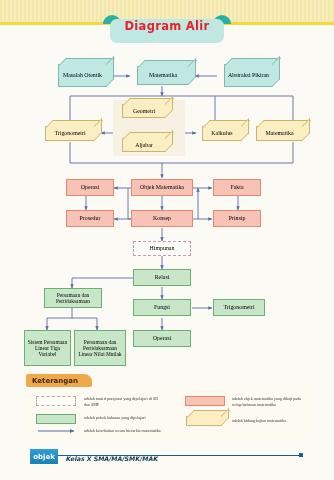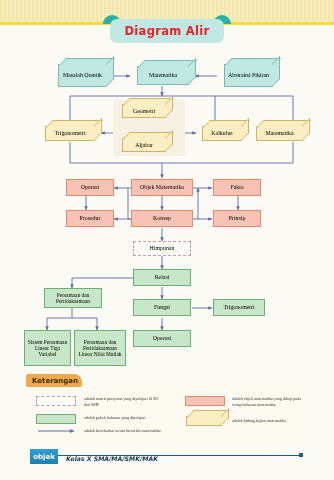--- a/index.html
+++ b/index.html
@@ -24,21 +24,21 @@
     position:absolute;top:15px;width:18px;height:9px;background:#2bb0a6;
     border-radius:9px 9px 0 0;
   }
   .teal-bump.l{left:103px;}
   .teal-bump.r{left:213px;}
 
   
   .title-box{
     position:absolute;left:110px;top:19px;width:114px;height:24px;
     background:#bfe8e2;border-radius:7px;
-    display:flex;align-items:center;justify-content:center;
+    display:flex;align-items:flex-start;justify-content:center;
   }
   .title-text{
     font-family:"DejaVu Sans", sans-serif;
     font-weight:bold;font-size:11.5px;color:#e8222b;letter-spacing:.3px;
   }
   svg.lines{position:absolute;left:0;top:0;width:334px;height:480px;pointer-events:none;}
 
   
   .nd{
     position:absolute;box-sizing:border-box;
@@ -71,21 +71,21 @@
   }
   .t8{font-size:5.9px;}
   .t7{font-size:5.4px;}
 
   
   .legend{
     position:absolute;left:22px;top:382px;width:290px;height:58px;
     background:#fdfaf1;border-radius:3px;
   }
   .legend-tab{
-    position:absolute;left:26px;top:374px;width:56px;height:13px;
+    position:absolute;left:26px;top:374px;width:66px;height:13px;
     background:#f0a94a;border-radius:2px 8px 2px 2px;
     display:flex;align-items:center;
   }
   .legend-tab span{
     font-family:"DejaVu Sans", sans-serif;font-weight:bold;font-size:7px;
     color:#3e2a12;padding-left:6px;
   }
   .lg-swatch{position:absolute;box-sizing:border-box;}
   .lg-txt{
     position:absolute;font-size:4.1px;line-height:1.45;color:#3a3a3a;

